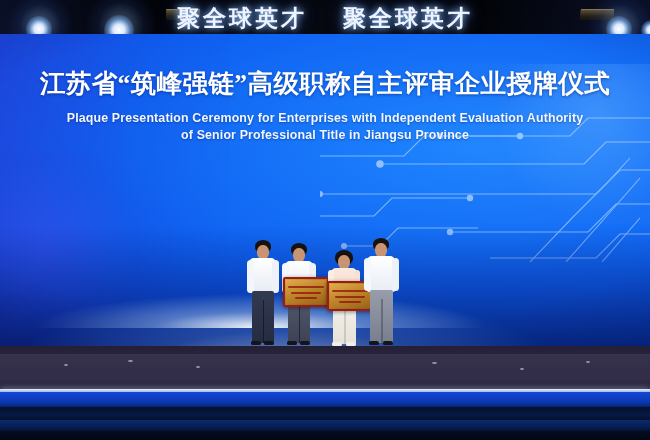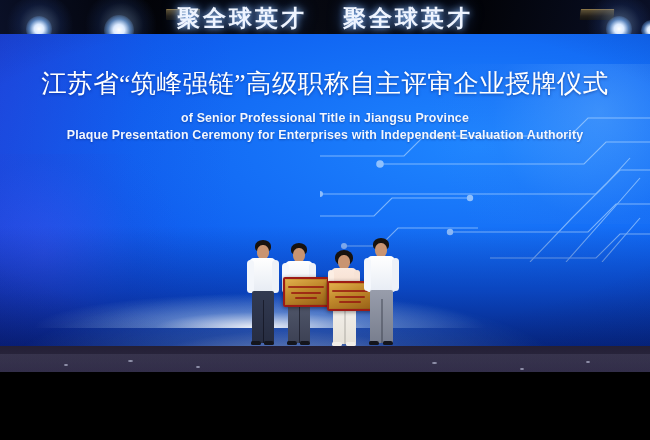--- a/index.html
+++ b/index.html
@@ -1,20 +1,20 @@
 <!DOCTYPE html>
 <html><head>
 <meta charset="utf-8">
 <style>
   html,body{margin:0;padding:0;background:#000;}
   body{font-family:"Liberation Sans","DejaVu Sans",sans-serif;}
 
   #stage-photo{
     position:relative;
-    width:650px;height:372px;
+    width:650px;height:440px;
     overflow:hidden;
     background:#05060c;
   }
 
   
   .ceiling{
     position:absolute;left:0;top:0;width:650px;height:34px;
     background:linear-gradient(180deg,#05070d 0%,#0a0d16 55%,#10131d 100%);
     overflow:hidden;
   }
@@ -111,21 +111,21 @@
   }
 
   
   .title-block{
     position:absolute;left:0;top:66px;width:650px;text-align:center;
     z-index:6;
   }
   .title-cn{
     color:#ffffff;
     font-family:"Liberation Serif","DejaVu Serif",serif;
-    font-size:25.5px;font-weight:400;letter-spacing:.4px;
+    font-size:25.5px;font-weight:700;letter-spacing:.4px;
     white-space:nowrap;
     text-shadow:0 1px 3px rgba(0,30,110,.55);
   }
   .title-en{
     margin-top:9px;
     color:#f2f7ff;
     font-size:12.4px;font-weight:600;line-height:16.5px;
     letter-spacing:.15px;
     text-shadow:0 1px 2px rgba(0,30,110,.45);
   }
@@ -242,22 +242,22 @@
 
     <div class="wall-dark-bottom"></div>
     <div class="swoosh swoosh-main"></div>
     <div class="swoosh swoosh-thin"></div>
     <div class="wall-vignette"></div>
   </div>
 
   <div class="title-block">
     <div class="title-cn">江苏省“筑峰强链”高级职称自主评审企业授牌仪式</div>
     <div class="title-en">
+      <div>Plaque Presentation Ceremony for Enterprises with Independent Evaluation Authority</div>
       <div>of Senior Professional Title in Jiangsu Province</div>
-      <div>Plaque Presentation Ceremony for Enterprises with Independent Evaluation Authority</div>
     </div>
   </div>
 
   <div class="floor">
     <div class="floor-sheen"></div>
     <div class="floor-speck" style="left:64px;top:18px;width:4px;height:2px;"></div>
     <div class="floor-speck" style="left:128px;top:14px;width:5px;height:2px;"></div>
     <div class="floor-speck" style="left:196px;top:20px;width:4px;height:2px;"></div>
     <div class="floor-speck" style="left:432px;top:16px;width:5px;height:2px;"></div>
     <div class="floor-speck" style="left:520px;top:22px;width:4px;height:2px;"></div>

